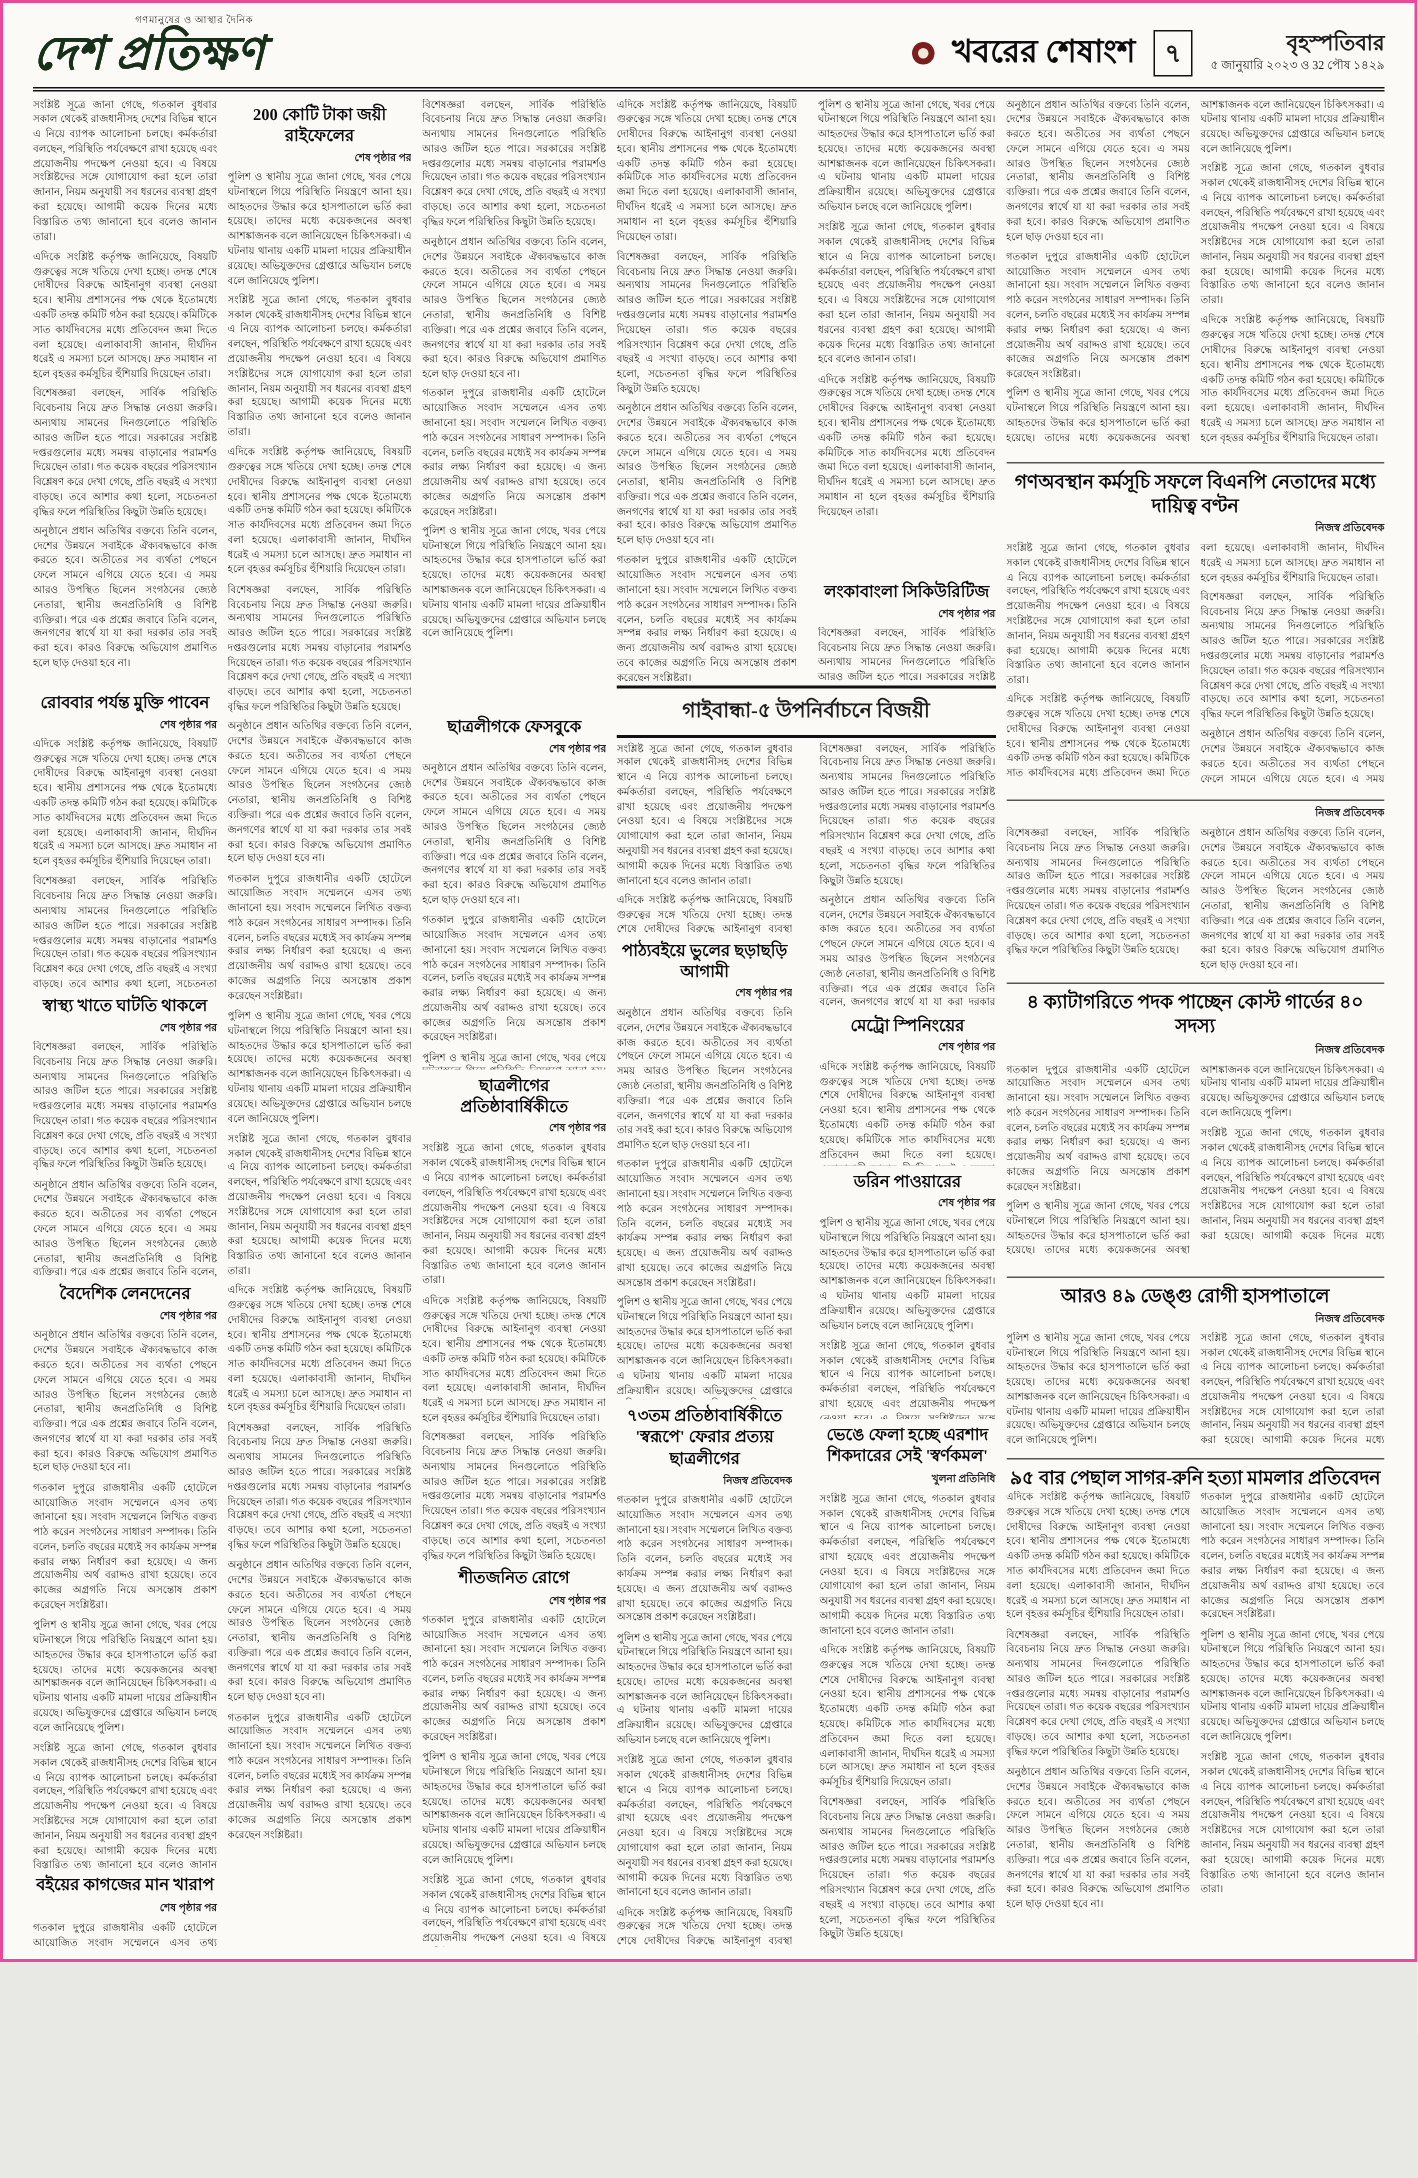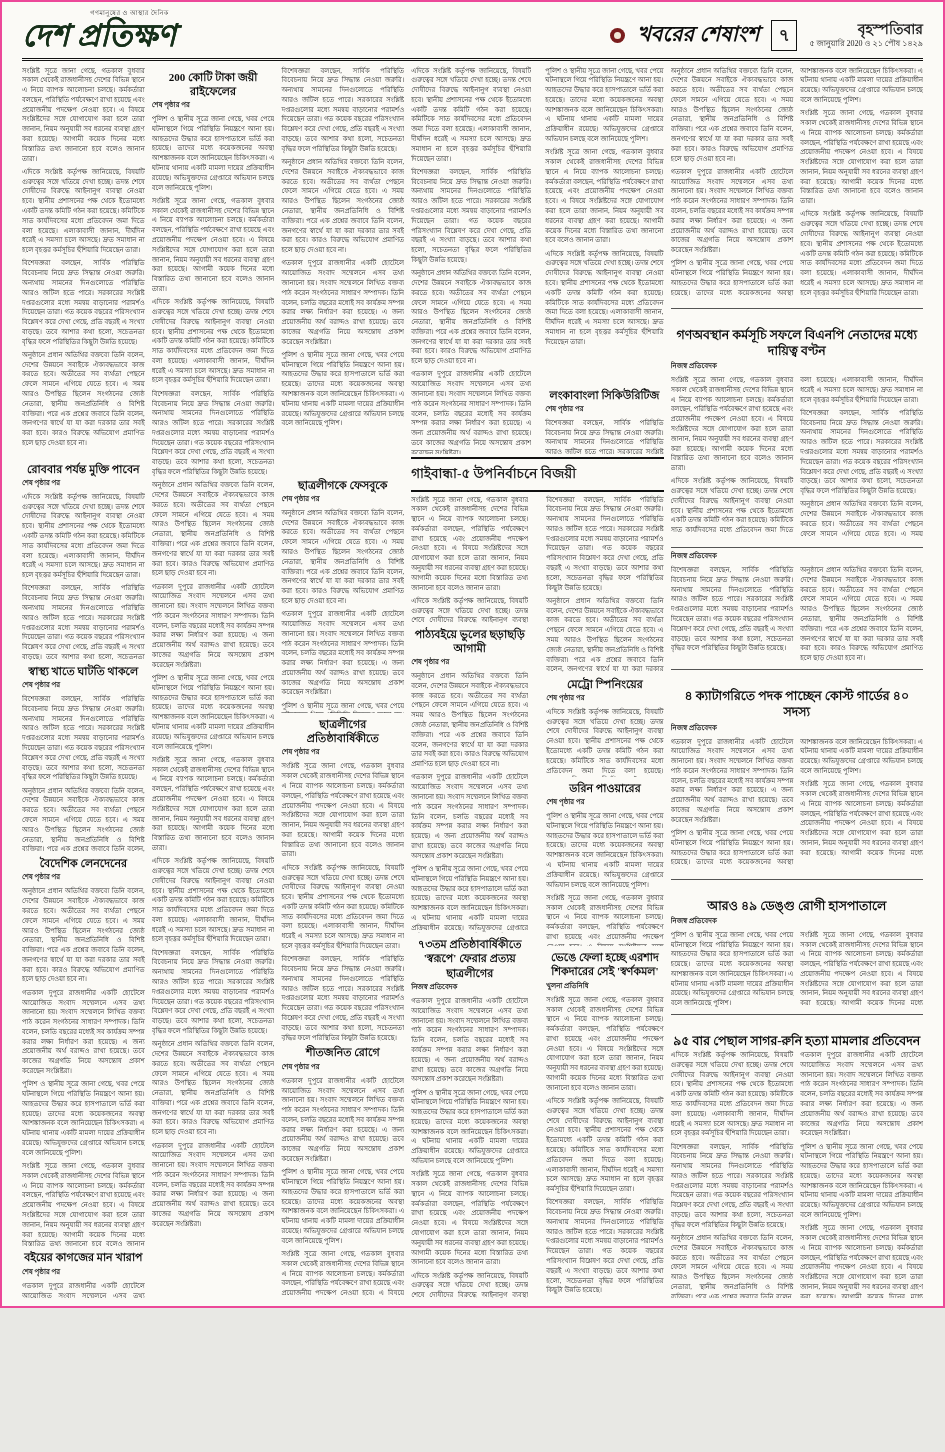--- a/index.html
+++ b/index.html
@@ -14,43 +14,43 @@
   .hdr{display:flex;align-items:flex-end;gap:10px;
        border-bottom:3px double #111;padding-bottom:5px;}
   .mast{width:215px;}
   .mast .tagline{font-size:6.5px;text-align:center;color:#333;letter-spacing:.5px;margin-bottom:1px;}
   .mast .name{font-size:31px;font-weight:800;font-style:italic;color:#17301a;
               line-height:1.05;white-space:nowrap;text-shadow:0 0 .4px #17301a;}
   .hdr-right{margin-left:auto;display:flex;align-items:center;gap:12px;}
   .emblem{width:15px;height:15px;border-radius:50%;background:#7a1d1d;
           display:inline-block;position:relative;flex:0 0 auto;}
   .emblem::after{content:"";position:absolute;inset:4px;border-radius:50%;background:#f3e9d8;}
-  .sec-title{font-size:21px;font-weight:800;color:#0d0d0d;white-space:nowrap;font-style:italic;}
+  .sec-title{font-size:21px;font-weight:800;color:#0d0d0d;white-space:nowrap;}
   .pagebox{border:1.5px solid #111;width:24px;height:29px;line-height:29px;
            text-align:center;font-size:17px;font-weight:700;}
   .dateblock{text-align:right;line-height:1.3;}
   .dateblock .wd{font-size:14px;font-weight:700;}
   .dateblock .dt{font-size:8px;}
   
   .content{flex:1;min-height:0;display:grid;grid-template-columns:repeat(7,1fr);
            gap:0 7px;margin-top:5px;}
   .col,.subcol{display:flex;flex-direction:column;overflow:hidden;min-width:0;min-height:0;}
   .span2{grid-column:span 2;display:flex;flex-direction:column;overflow:hidden;min-height:0;}
   .art{display:flex;flex-direction:column;min-height:0;}
   .art.grow,.body.grow,.rsec.grow{flex:1;min-height:0;}
   
   .hl{font-size:11px;font-weight:800;text-align:center;line-height:1.3;
       margin:4px 2px 1px;color:#0c0c0c;}
-  .hl.big{font-size:12.5px;margin-top:16px;}
-  .cont,.byline{font-size:7px;font-weight:700;text-align:left;margin:0 0 3px;color:#222;}
+  .hl.big{font-size:12.5px;margin-top:2px;}
+  .cont,.byline{font-size:7px;font-weight:700;text-align:right;margin:0 0 3px;color:#222;}
   .body{overflow:hidden;}
   .bt{font-size:6.8px;line-height:1.44;text-align:justify;margin:0 0 3.5px;color:#2a2a2a;
       font-family:"Liberation Serif","DejaVu Serif",serif;}
   .boxhl{border-top:2px solid #111;border-bottom:2px solid #111;
-         font-size:13.5px;font-weight:800;text-align:left;
+         font-size:13.5px;font-weight:800;text-align:center;
          padding:4px 0;margin:3px 0;}
   .mid-top{height:388px;display:flex;gap:14px;min-height:0;}
   .mid-bottom{flex:1;display:flex;gap:18px;min-height:0;}
   .cols2{column-count:2;column-gap:7px;}
   .rsec{display:flex;flex-direction:column;min-height:0;}
   .ruled{border-top:1px solid #555;margin-top:4px;padding-top:2px;}
 </style>
 </head>
 <body>
 
@@ -60,21 +60,21 @@
     <div class="mast">
       <div class="tagline">গণমানুষের ও আস্থার দৈনিক</div>
       <div class="name">দেশ প্রতিক্ষণ</div>
     </div>
     <div class="hdr-right">
       <span class="emblem"></span>
       <div class="sec-title">খবরের শেষাংশ</div>
       <div class="pagebox">৭</div>
       <div class="dateblock">
         <div class="wd">বৃহস্পতিবার</div>
-        <div class="dt">৫ জানুয়ারি 2020 ও ২১ পৌষ ১৪২৯</div>
+        <div class="dt">৫ জানুয়ারি ২০২৩ ও 32 পৌষ ১৪২৯</div>
       </div>
     </div>
   </header>
 
   <main class="content">
 
     <section class="col">
       <article class="art">
         <div class="body" style="height:392px">
             <p class="bt">সংশ্লিষ্ট সূত্রে জানা গেছে, গতকাল বুধবার সকাল থেকেই রাজধানীসহ দেশের বিভিন্ন স্থানে এ নিয়ে ব্যাপক আলোচনা চলছে। কর্মকর্তারা বলছেন, পরিস্থিতি পর্যবেক্ষণে রাখা হয়েছে এবং প্রয়োজনীয় পদক্ষেপ নেওয়া হবে। এ বিষয়ে সংশ্লিষ্টদের সঙ্গে যোগাযোগ করা হলে তারা জানান, নিয়ম অনুযায়ী সব ধরনের ব্যবস্থা গ্রহণ করা হয়েছে। আগামী কয়েক দিনের মধ্যে বিস্তারিত তথ্য জানানো হবে বলেও জানান তারা।</p>

